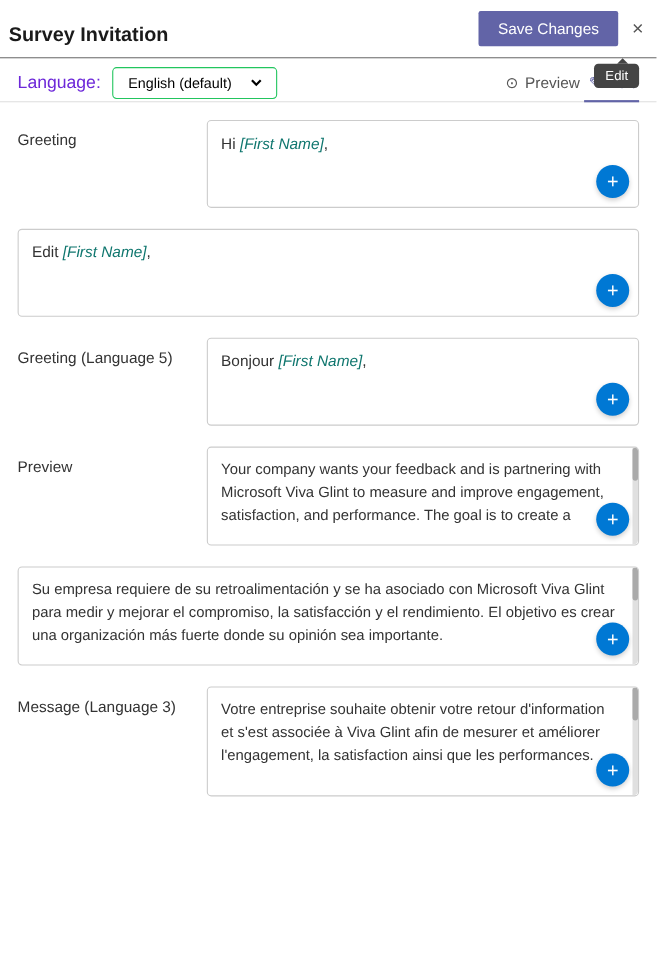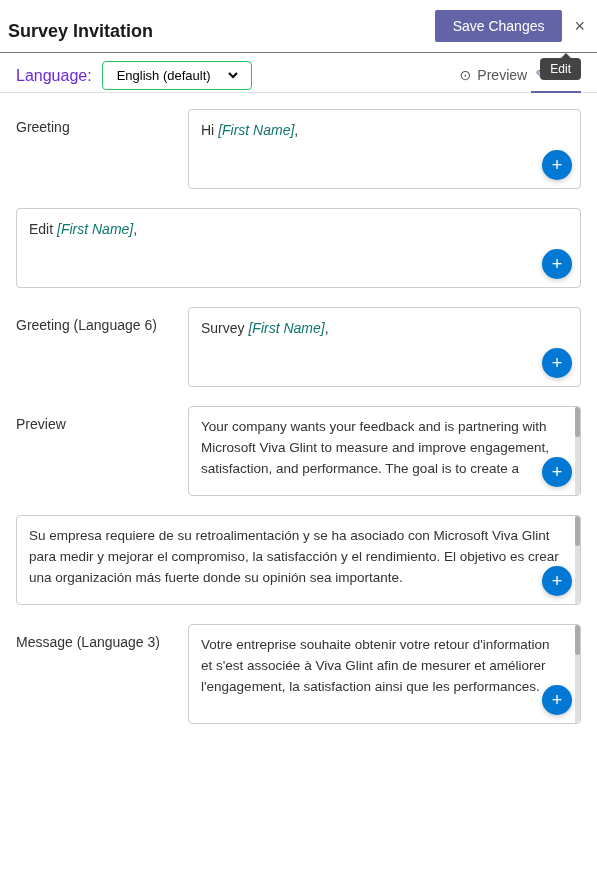--- a/index.html
+++ b/index.html
@@ -271,24 +271,24 @@
   <div class="field-row">
     <div class="field-editor">
       <div class="field-editor-content">
         <span>Edit </span><a class="first-name-link">[First Name]</a><span>,</span>
       </div>
       <button class="plus-btn">+</button>
     </div>
   </div>
 
   <div class="field-row">
-    <div class="field-label">Greeting (Language 6)</div>
+    <div class="field-label">Greeting (Language 5)</div>
     <div class="field-editor">
       <div class="field-editor-content">
-        <span>Survey </span><a class="first-name-link">[First Name]</a><span>,</span>
+        <span>Bonjour </span><a class="first-name-link">[First Name]</a><span>,</span>
       </div>
       <button class="plus-btn">+</button>
     </div>
   </div>
 
   <div class="field-row">
     <div class="field-label">Preview</div>
     <div class="field-editor tall" style="min-height:90px;">
       <div class="scrollbar-indicator">
         <div class="scrollbar-thumb"></div>

